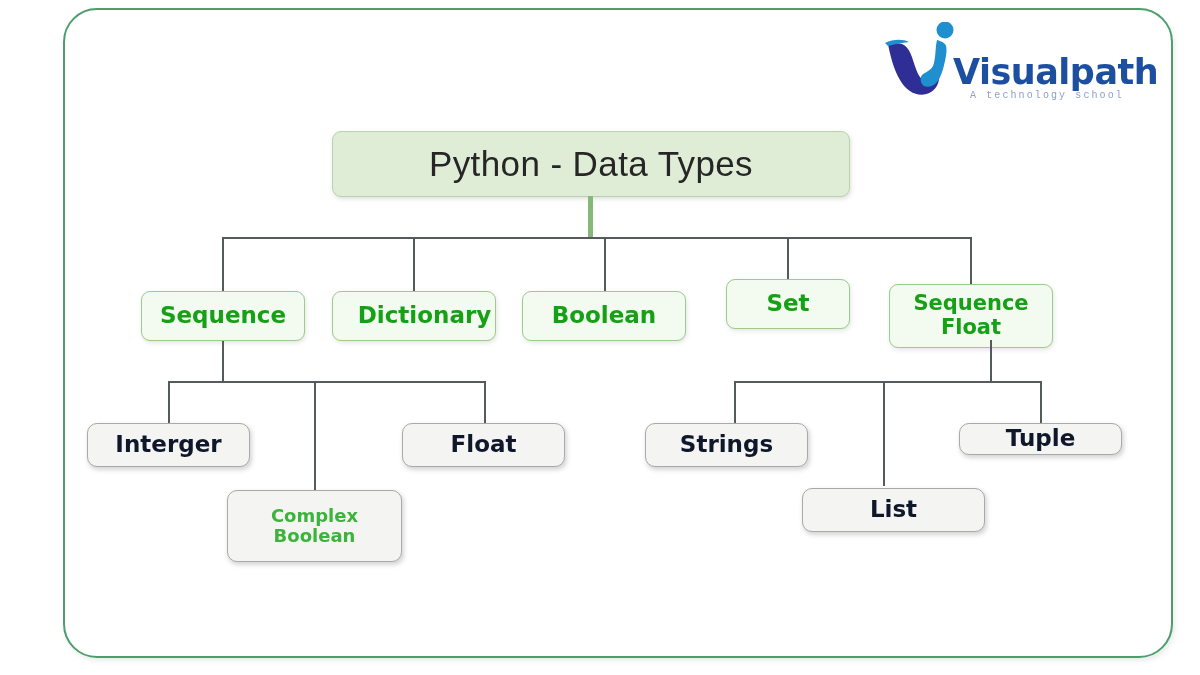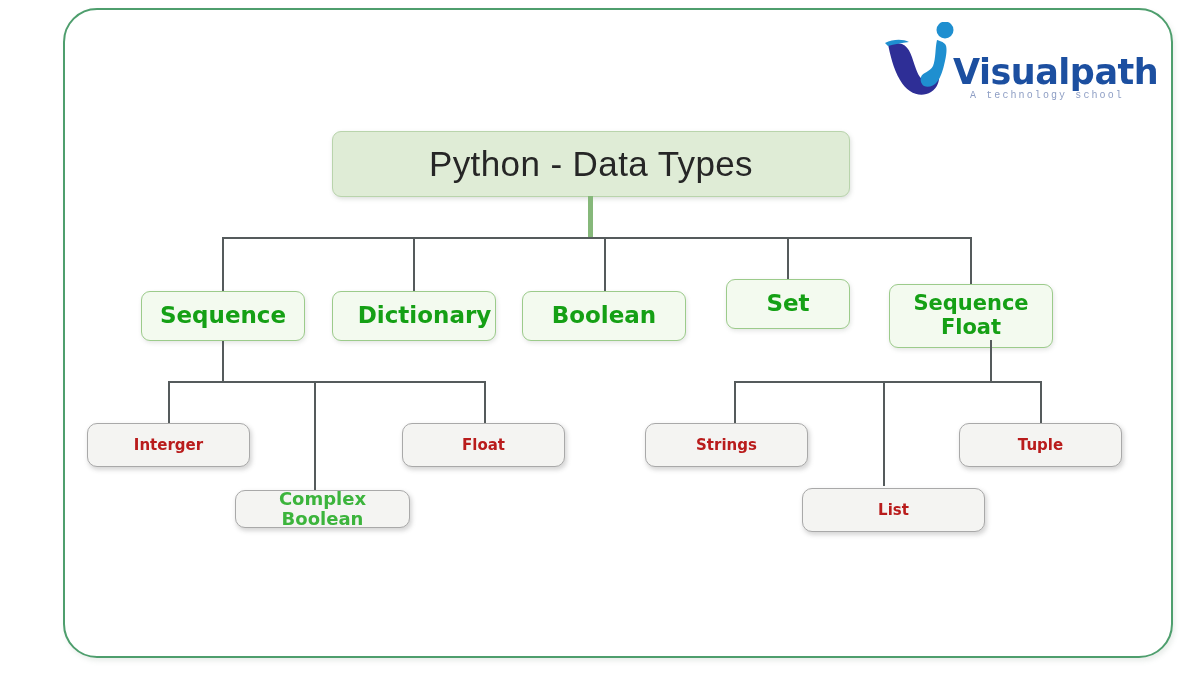--- a/index.html
+++ b/index.html
@@ -105,22 +105,22 @@
     font-size: 23px;
     font-weight: bold;
     font-family: "DejaVu Sans", sans-serif;
     box-shadow: 1px 2px 4px rgba(130,140,130,0.22);
   }
 
   
   .node.lvl3 {
     background: #f4f4f2;
     border: 1.4px solid #a9a9a9;
-    color: #b91c1c;
-    font-size: 15px;
+    color: #0f172a;
+    font-size: 23px;
     font-weight: bold;
     font-family: "DejaVu Sans", sans-serif;
     border-radius: 10px;
     box-shadow: 1.5px 2.5px 4px rgba(120,120,120,0.3);
   }
   .node.lvl3.lighter { color: #3cb43c; }
 
   .node .lbl { display: block; }
 
   
@@ -200,21 +200,21 @@
   <div class="line v" style="left:222px; top:341px; height:41px;"></div>
   <div class="line h" style="left:168px; top:381px; width:316px;"></div>
   <div class="line v" style="left:168px; top:381px; height:44px;"></div>
   <div class="line v" style="left:314px; top:381px; height:110px;"></div>
   <div class="line v" style="left:484px; top:381px; height:44px;"></div>
 
   <div class="node lvl3" style="left:87px; top:423px; width:163px; height:44px;">
     <span class="lbl">Interger</span>
   </div>
 
-  <div class="node lvl3 lighter" style="left:235px; top:490px; width:175px; height:38px; font-size:18px;">
+  <div class="node lvl3 lighter" style="left:227px; top:490px; width:175px; height:72px; font-size:18px;">
     <span>
       <span class="lbl">Complex</span>
       <span class="lbl">Boolean</span>
     </span>
   </div>
 
   <div class="node lvl3" style="left:402px; top:423px; width:163px; height:44px;text-align:center;">
     <span class="lbl">Float</span>
   </div>
 
@@ -225,17 +225,17 @@
   <div class="line v" style="left:1040px; top:381px; height:44px;"></div>
 
   <div class="node lvl3" style="left:645px; top:423px; width:163px; height:44px;">
     <span class="lbl">Strings</span>
   </div>
 
   <div class="node lvl3" style="left:802px; top:488px; width:183px; height:44px;">
     <span class="lbl">List</span>
   </div>
 
-  <div class="node lvl3" style="left:959px; top:423px; width:163px; height:44px;">
+  <div class="node lvl3" style="left:959px; top:423px; width:163px; height:32px;">
     <span class="lbl">Tuple</span>
   </div>
 
 </div>
 
 </body></html>

